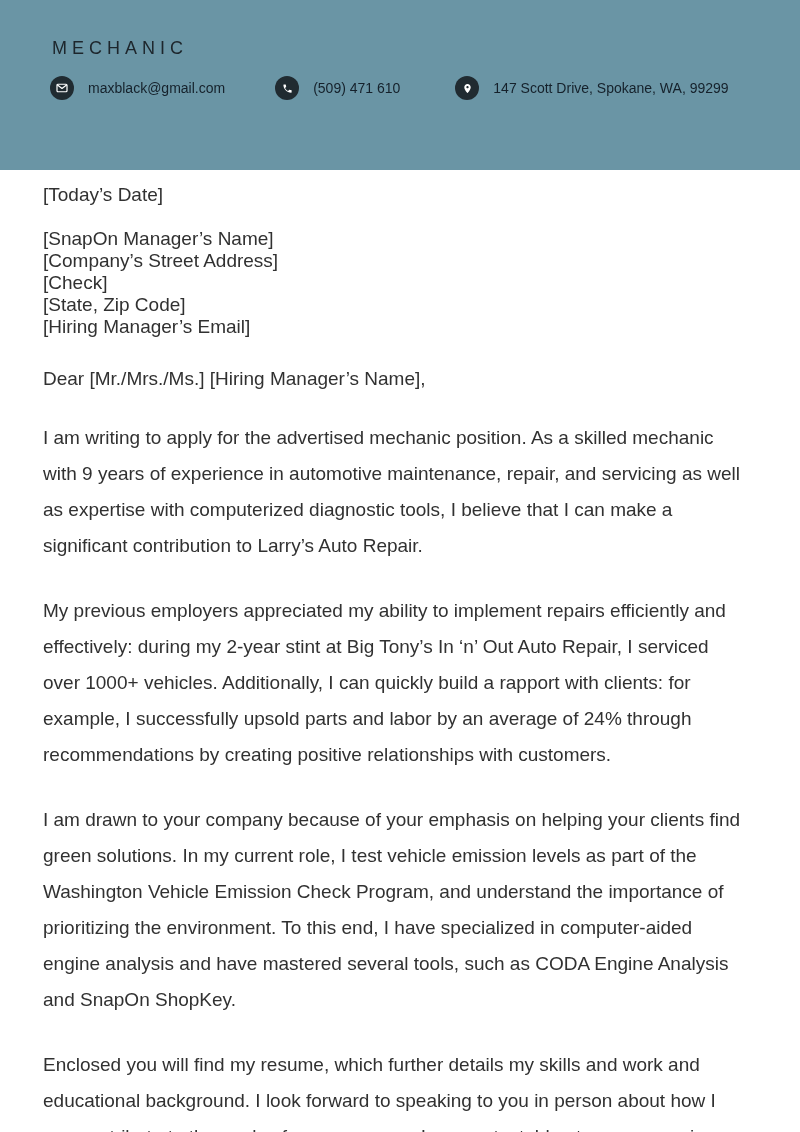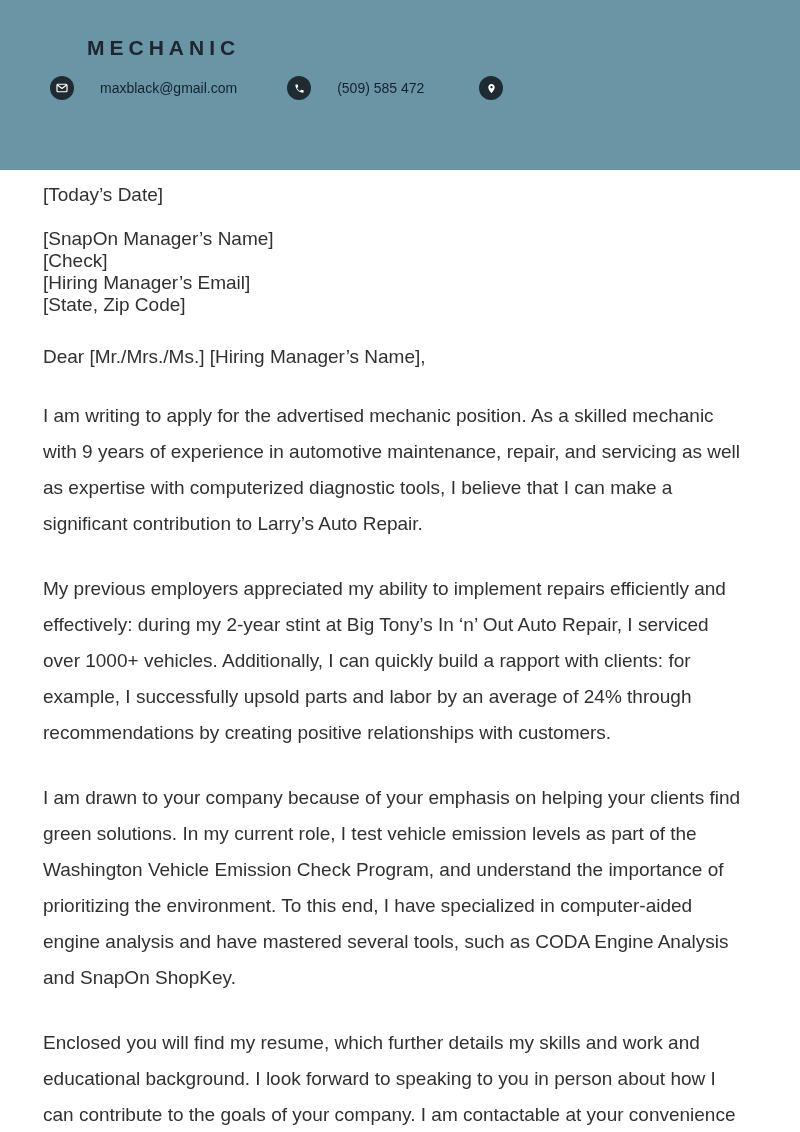--- a/index.html
+++ b/index.html
@@ -12,25 +12,24 @@
 
   
   .header {
     width: 800px;
     height: 170px;
     background: #6a95a5;
     padding: 33px 52px 0 52px;
   }
   .title {
     color: #1d262c;
-    font-size: 21px;
-    font-weight: 700;
+    font-size: 18px;
+    font-weight: 400;
     letter-spacing: 5px;
     line-height: 30px;
-    margin-left: 35px;
   }
   .contact-row {
     margin-top: 13px;
     display: flex;
     align-items: center;
     margin-left: -2px;
   }
   .contact-item { display: flex; align-items: center; }
   .contact-item + .contact-item.phone { margin-left: 50px; }
   .contact-item + .contact-item.location { margin-left: 55px; }
@@ -39,21 +38,21 @@
     height: 24px;
     border-radius: 50%;
     background: #202b31;
     display: flex;
     align-items: center;
     justify-content: center;
     flex: 0 0 auto;
   }
   .icon-circle svg { display: block; }
   .contact-text {
-    margin-left: 26px;
+    margin-left: 14px;
     font-size: 14px;
     color: #15212b;
   }
 
   
   .letter {
     padding: 14px 50px 0 43px;
     color: #313131;
     font-size: 19px;
   }
@@ -94,41 +93,43 @@
       </span>
       <span class="contact-text">maxblack@gmail.com</span>
     </div>
 
     <div class="contact-item phone">
       <span class="icon-circle">
         <svg width="11" height="11" viewBox="0 0 24 24" fill="#ffffff">
           <path d="M6.62 10.79c1.44 2.83 3.76 5.14 6.59 6.59l2.2-2.2c.27-.27.67-.36 1.02-.24 1.12.37 2.33.57 3.57.57.55 0 1 .45 1 1V20c0 .55-.45 1-1 1-9.39 0-17-7.61-17-17 0-.55.45-1 1-1h3.5c.55 0 1 .45 1 1 0 1.25.2 2.45.57 3.57.11.35.03.74-.25 1.02l-2.2 2.2z"></path>
         </svg>
       </span>
-      <span class="contact-text">(509) 585 472</span>
+      <span class="contact-text">(509) 471 610</span>
     </div>
 
     <div class="contact-item location">
       <span class="icon-circle">
         <svg width="11" height="11" viewBox="0 0 24 24" fill="#ffffff">
           <path d="M12 2C8.13 2 5 5.13 5 9c0 5.25 7 13 7 13s7-7.75 7-13c0-3.87-3.13-7-7-7zm0 9.5c-1.38 0-2.5-1.12-2.5-2.5S10.62 6.5 12 6.5s2.5 1.12 2.5 2.5-1.12 2.5-2.5 2.5z"></path>
         </svg>
       </span>
+      <span class="contact-text">147 Scott Drive, Spokane, WA, 99299</span>
     </div>
   </div>
 </div>
 
 <div class="letter">
   <div class="date-line">[Today’s Date]</div>
 
   <div class="recipient-block">
     <div class="recipient-line">[SnapOn Manager’s Name]</div>
+    <div class="recipient-line">[Company’s Street Address]</div>
     <div class="recipient-line">[Check]</div>
+    <div class="recipient-line">[State, Zip Code]</div>
     <div class="recipient-line">[Hiring Manager’s Email]</div>
-    <div class="recipient-line">[State, Zip Code]</div>
   </div>
 
   <div class="salutation">Dear [Mr./Mrs./Ms.] [Hiring Manager’s Name],</div>
 
   <p class="para">I am writing to apply for the advertised mechanic position. As a skilled mechanic with 9 years of experience in automotive maintenance, repair, and servicing as well as expertise with computerized diagnostic tools, I believe that I can make a significant contribution to Larry’s Auto Repair.</p>
   <p class="para">My previous employers appreciated my ability to implement repairs efficiently and effectively: during my 2-year stint at Big Tony’s In ‘n’ Out Auto Repair, I serviced over 1000+ vehicles. Additionally, I can quickly build a rapport with clients: for example, I successfully upsold parts and labor by an average of 24% through recommendations by creating positive relationships with customers.</p>
   <p class="para">I am drawn to your company because of your emphasis on helping your clients find green solutions. In my current role, I test vehicle emission levels as part of the Washington Vehicle Emission Check Program, and understand the importance of prioritizing the environment. To this end, I have specialized in computer-aided engine analysis and have mastered several tools, such as CODA Engine Analysis and SnapOn ShopKey.</p>
   <p class="para">Enclosed you will find my resume, which further details my skills and work and educational background. I look forward to speaking to you in person about how I can contribute to the goals of your company. I am contactable at your convenience by email at MaxBlack@gmail.com or by phone on (509) 471-472.</p>
 
   <div class="closing">Sincerely,</div>

